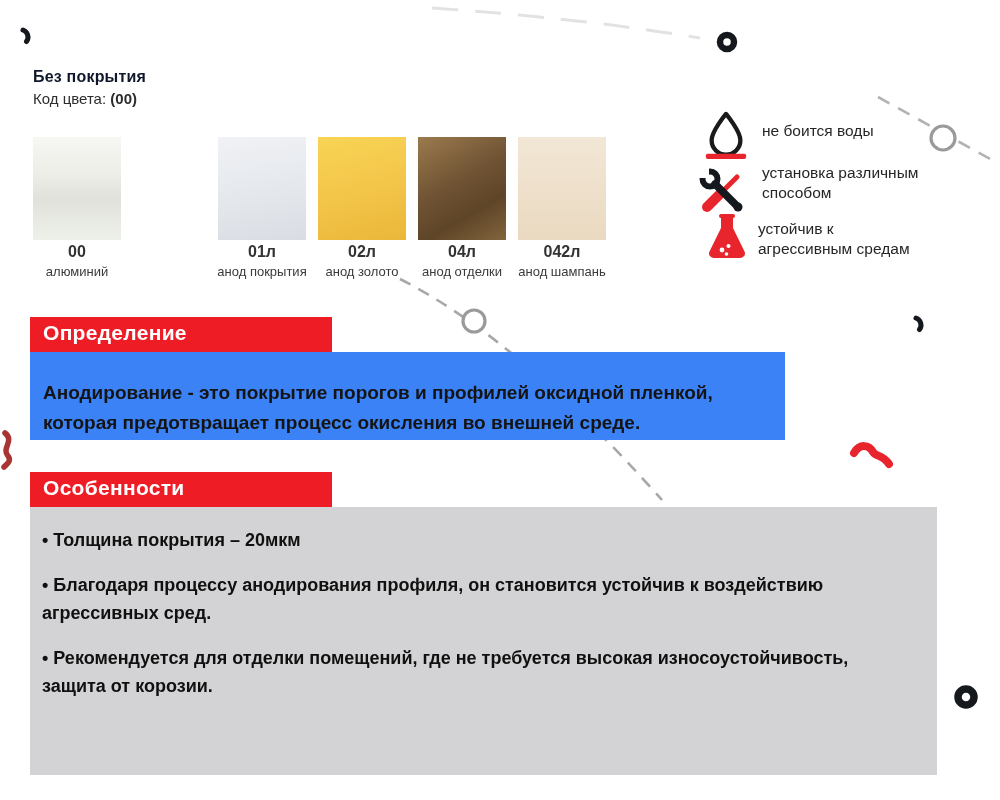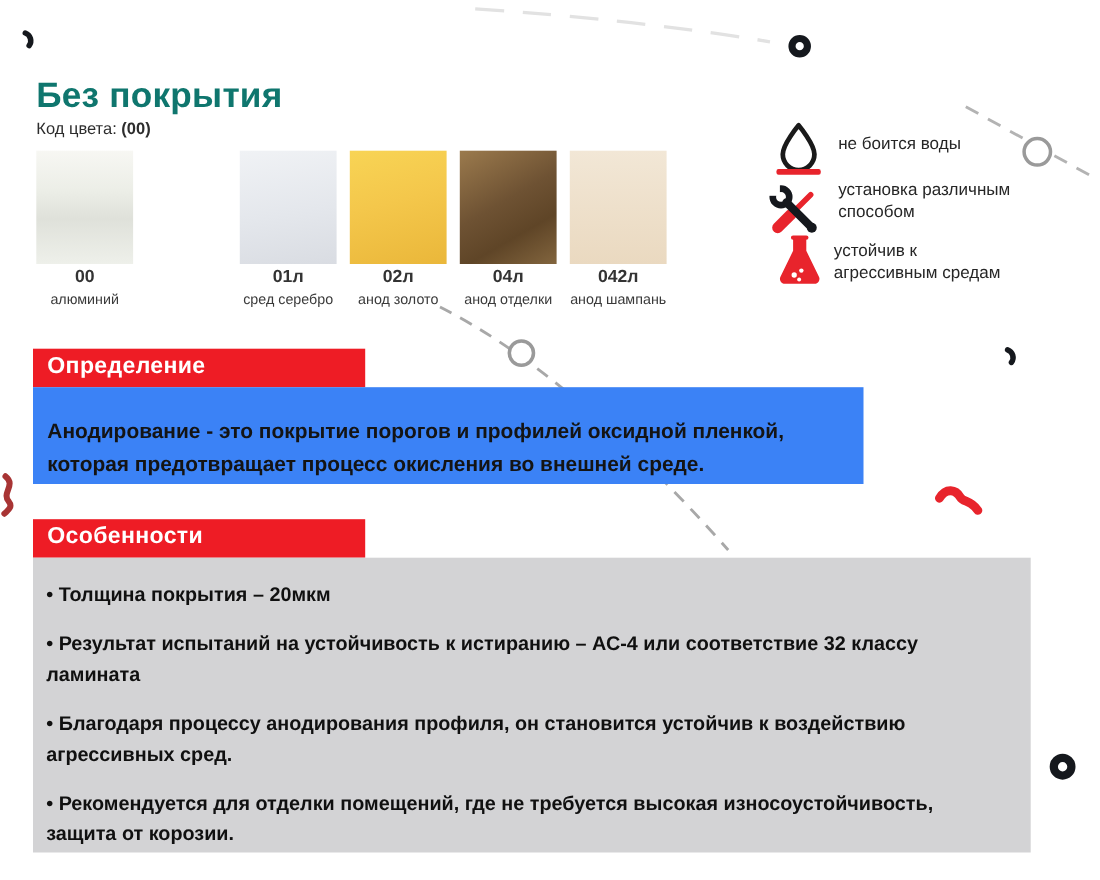--- a/index.html
+++ b/index.html
@@ -4,21 +4,21 @@
 <style>
   html,body{margin:0;padding:0;background:#fff;}
   #canvas{
     position:relative;width:1000px;height:800px;background:#ffffff;
     font-family:"Liberation Sans",sans-serif;overflow:hidden;
   }
   
   #decor{position:absolute;left:0;top:0;z-index:0;}
   .content{position:absolute;z-index:1;}
   
-  .h-title{font-size:32px;font-weight:bold;color:#0f766e;letter-spacing:.2px;white-space:nowrap;}
+  .h-title{font-size:16px;font-weight:bold;color:#0f172a;letter-spacing:.2px;white-space:nowrap;}
   .h-sub{font-size:15px;color:#2d2d2d;margin-top:4px;white-space:nowrap;}
   .h-sub .b{font-weight:bold;}
   
   .swatch{position:absolute;top:137px;width:88px;height:103px;}
   .swatch-label{position:absolute;top:243px;width:130px;text-align:center;color:#333;}
   .swatch-code{font-size:16px;font-weight:bold;line-height:1.1;}
   .swatch-name{font-size:13px;margin-top:3px;color:#3a3a3a;white-space:nowrap;}
   
   .benefit-label{font-size:15.5px;line-height:1.28;color:#262626;white-space:pre-line;}
   
@@ -77,21 +77,21 @@
   <div class="content swatch" style="left: 318px; background: linear-gradient(165deg, rgb(248, 212, 85) 0%, rgb(244, 199, 75) 45%, rgb(234, 183, 58) 100%);"></div>
   <div class="content swatch" style="left: 418px; background: linear-gradient(150deg, rgb(155, 122, 77) 0%, rgb(110, 82, 51) 45%, rgb(95, 69, 39) 70%, rgb(130, 101, 62) 100%);"></div>
   <div class="content swatch" style="left: 518px; background: linear-gradient(rgb(242, 231, 214) 0%, rgb(234, 217, 192) 100%);"></div>
 
   <div class="content swatch-label" style="left:12px">
     <div class="swatch-code">00</div>
     <div class="swatch-name">алюминий</div>
   </div>
   <div class="content swatch-label" style="left:197px">
     <div class="swatch-code">01л</div>
-    <div class="swatch-name">сред серебро</div>
+    <div class="swatch-name">анод покрытия</div>
   </div>
   <div class="content swatch-label" style="left:297px">
     <div class="swatch-code">02л</div>
     <div class="swatch-name">анод золото</div>
   </div>
   <div class="content swatch-label" style="left:397px">
     <div class="swatch-code">04л</div>
     <div class="swatch-name">анод отделки</div>
   </div>
   <div class="content swatch-label" style="left:497px">
@@ -140,22 +140,20 @@
     <div class="def-text">Анодирование - это покрытие порогов и профилей оксидной пленкой,
 которая предотвращает процесс окисления во внешней среде.</div>
   </div>
 
   <div class="content banner" style="top: 472px; background-color: rgb(238, 28, 37);">
     <span>Особенности</span>
   </div>
   <div class="content panel" style="top: 507px; width: 907px; height: 268px; background-color: rgb(211, 211, 213);">
     <div class="features-body">
       <p class="feature-item">Толщина покрытия – 20мкм</p>
-      <p class="feature-item">Результат испытаний на устойчивость к истиранию – АС-4 или соответствие 32 классу
-ламината</p>
       <p class="feature-item">Благодаря процессу анодирования профиля, он становится устойчив к воздействию
 агрессивных сред.</p>
       <p class="feature-item">Рекомендуется для отделки помещений,  где не требуется высокая износоустойчивость,
 защита от корозии.</p>
     </div>
   </div>
 
 </div>
 
 </body></html>

